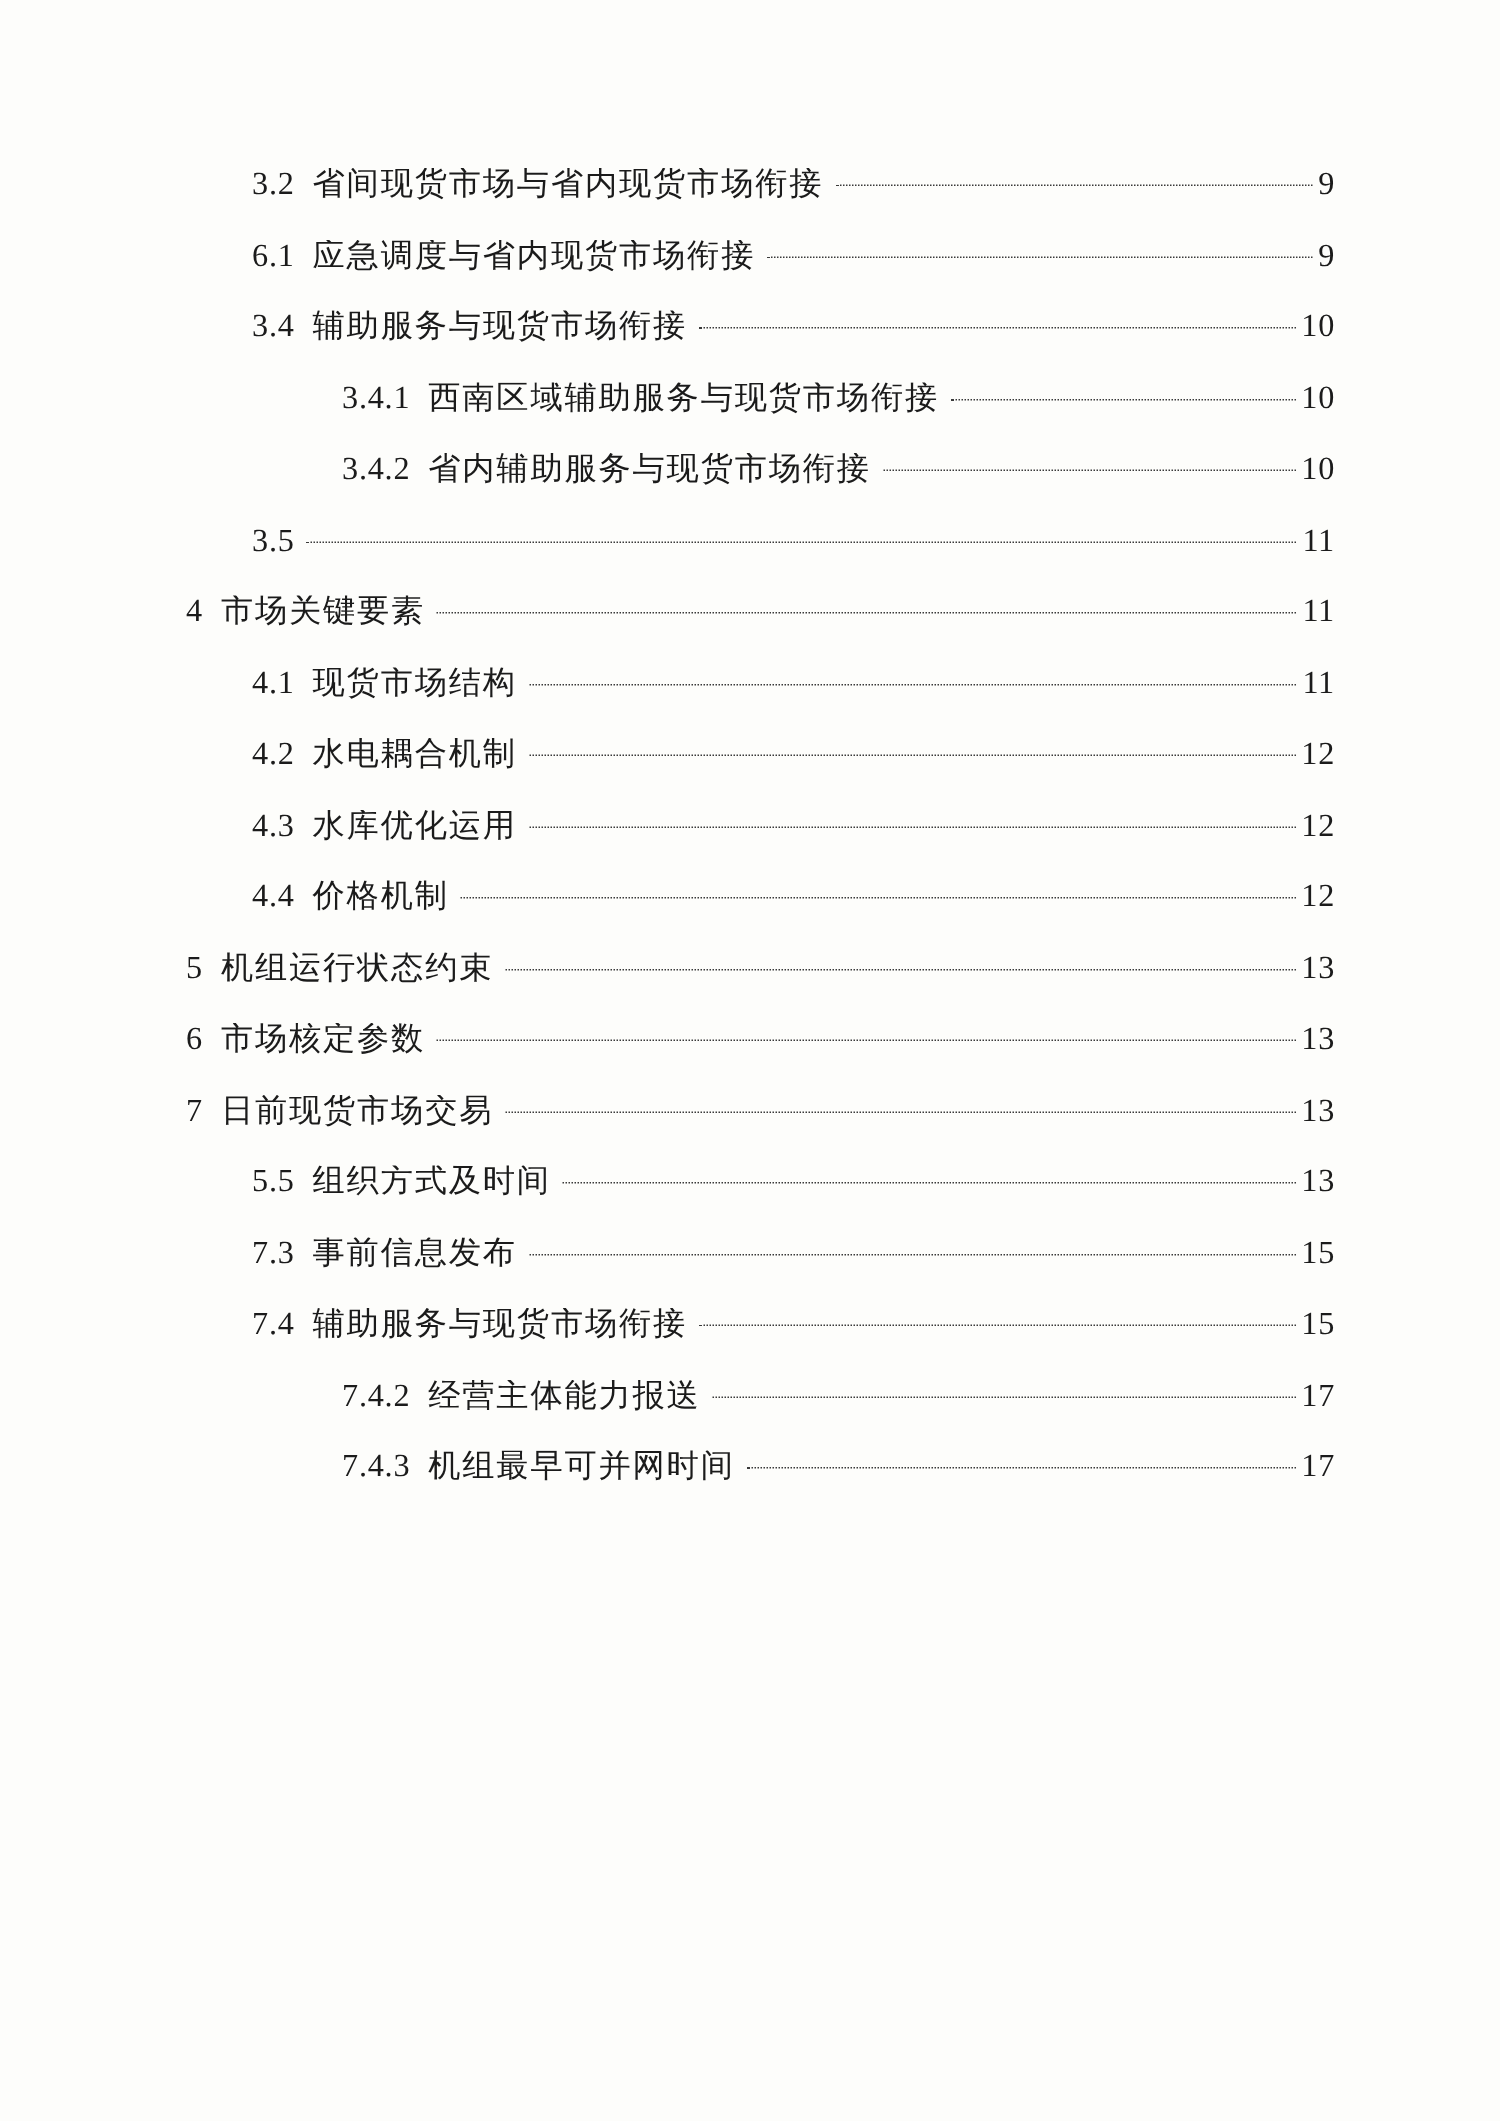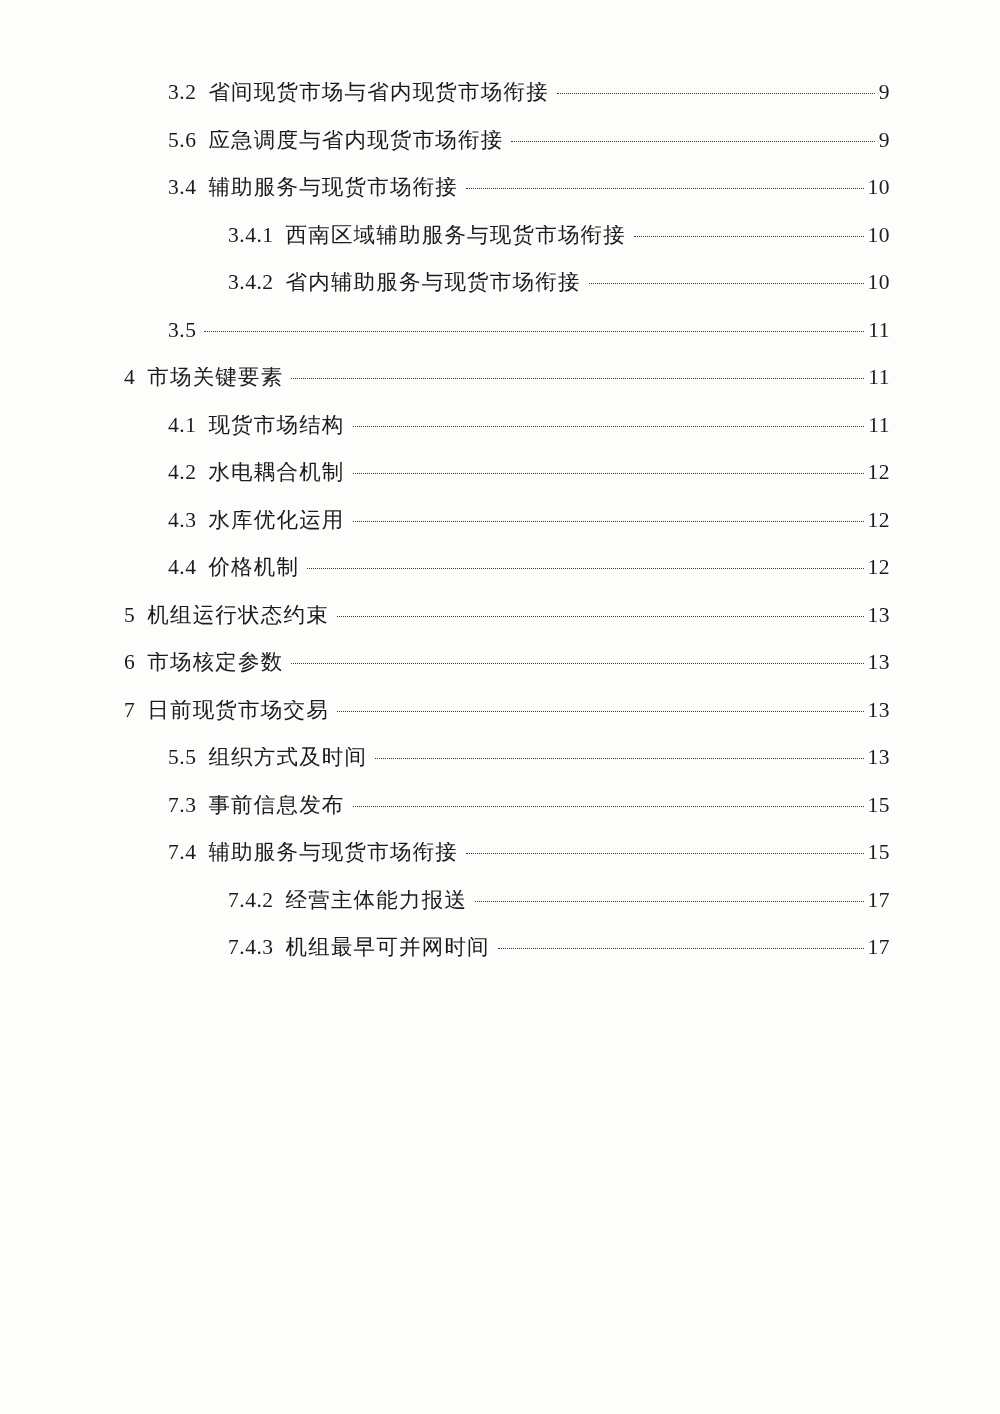--- a/index.html
+++ b/index.html
@@ -12,21 +12,21 @@
     background: #ffffff;
     font-family: "Liberation Serif", serif;
     color: #1a1a1a;
   }
   .page {
     position: relative;
     width: 1000px;
     height: 1414px;
     background: #fdfdfb;
     box-sizing: border-box;
-    padding: 82px 110px 60px 110px;
+    padding: 112px 110px 60px 110px;
   }
   .toc {
     display: block;
   }
   .toc-entry {
     display: flex;
     align-items: baseline;
     width: 100%;
     box-sizing: border-box;
     font-size: 21.5px;
@@ -71,21 +71,21 @@
 
 <div class="page">
   <div class="toc" id="toc">
       <div class="toc-entry lvl2">
         <span class="num">3.2</span>
         <span class="title">省间现货市场与省内现货市场衔接</span>
         <span class="leader"></span>
         <span class="page-no">9</span>
       </div>
       <div class="toc-entry lvl2">
-        <span class="num">5.6</span>
+        <span class="num">6.1</span>
         <span class="title">应急调度与省内现货市场衔接</span>
         <span class="leader"></span>
         <span class="page-no">9</span>
       </div>
       <div class="toc-entry lvl2">
         <span class="num">3.4</span>
         <span class="title">辅助服务与现货市场衔接</span>
         <span class="leader"></span>
         <span class="page-no">10</span>
       </div>

